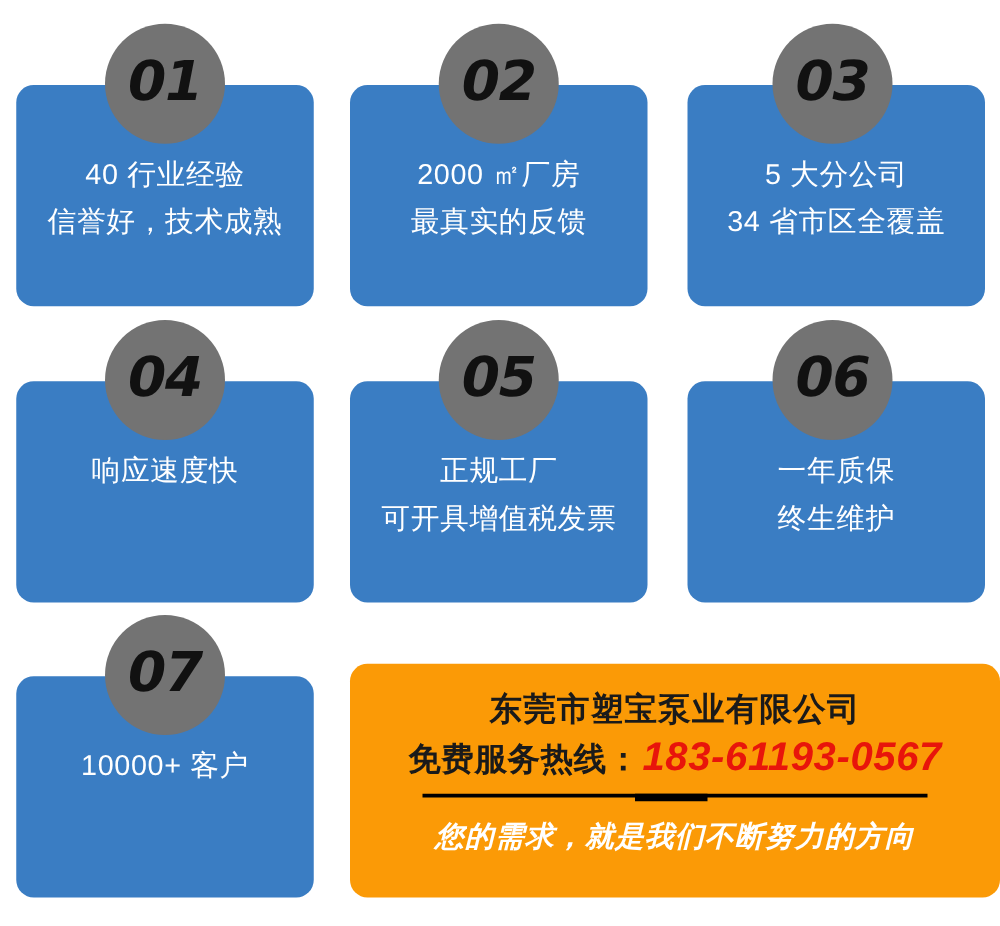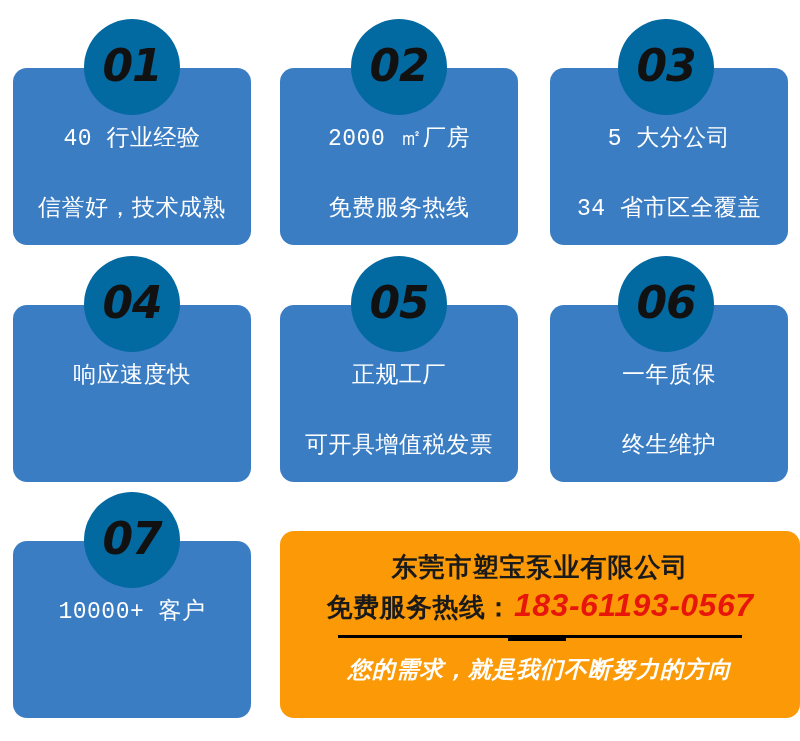--- a/index.html
+++ b/index.html
@@ -32,40 +32,39 @@
   }
   .card-body {
     position: absolute;
     left: 0;
     right: 0;
     bottom: 0;
     top: 52px;
     display: flex;
     flex-direction: column;
     align-items: center;
-    justify-content: space-between;
+    justify-content: flex-start;
     padding: 0 6px 17px;
     box-sizing: border-box;
-    font-family: Liberation Mono, monospace;
   }
   .card-line {
     color: #ffffff;
     font-size: 23px;
     line-height: 38px;
     letter-spacing: 0.5px;
     white-space: nowrap;
     font-weight: 400;
   }
 
   .badge {
     position: absolute;
     width: 96px;
     height: 96px;
     border-radius: 50%;
-    background: #0369a1;
+    background: #737373;
     display: flex;
     align-items: center;
     justify-content: center;
     z-index: 5;
   }
   .badge-num {
     font-family: "DejaVu Sans", "Liberation Sans", sans-serif;
     font-style: italic;
     font-weight: 700;
     font-size: 44px;
@@ -183,21 +182,21 @@
       <div class="card-line">信誉好，技术成熟</div>
     </div>
   </div>
   <div class="badge" id="badge-1">
     <span class="badge-num">01</span>
   </div>
 
   <div class="feature-card" id="card-2">
     <div class="card-body">
       <div class="card-line">2000 ㎡厂房</div>
-      <div class="card-line">免费服务热线</div>
+      <div class="card-line">最真实的反馈</div>
     </div>
   </div>
   <div class="badge" id="badge-2">
     <span class="badge-num">02</span>
   </div>
 
   <div class="feature-card" id="card-3">
     <div class="card-body">
       <div class="card-line">5 大分公司</div>
       <div class="card-line">34 省市区全覆盖</div>

